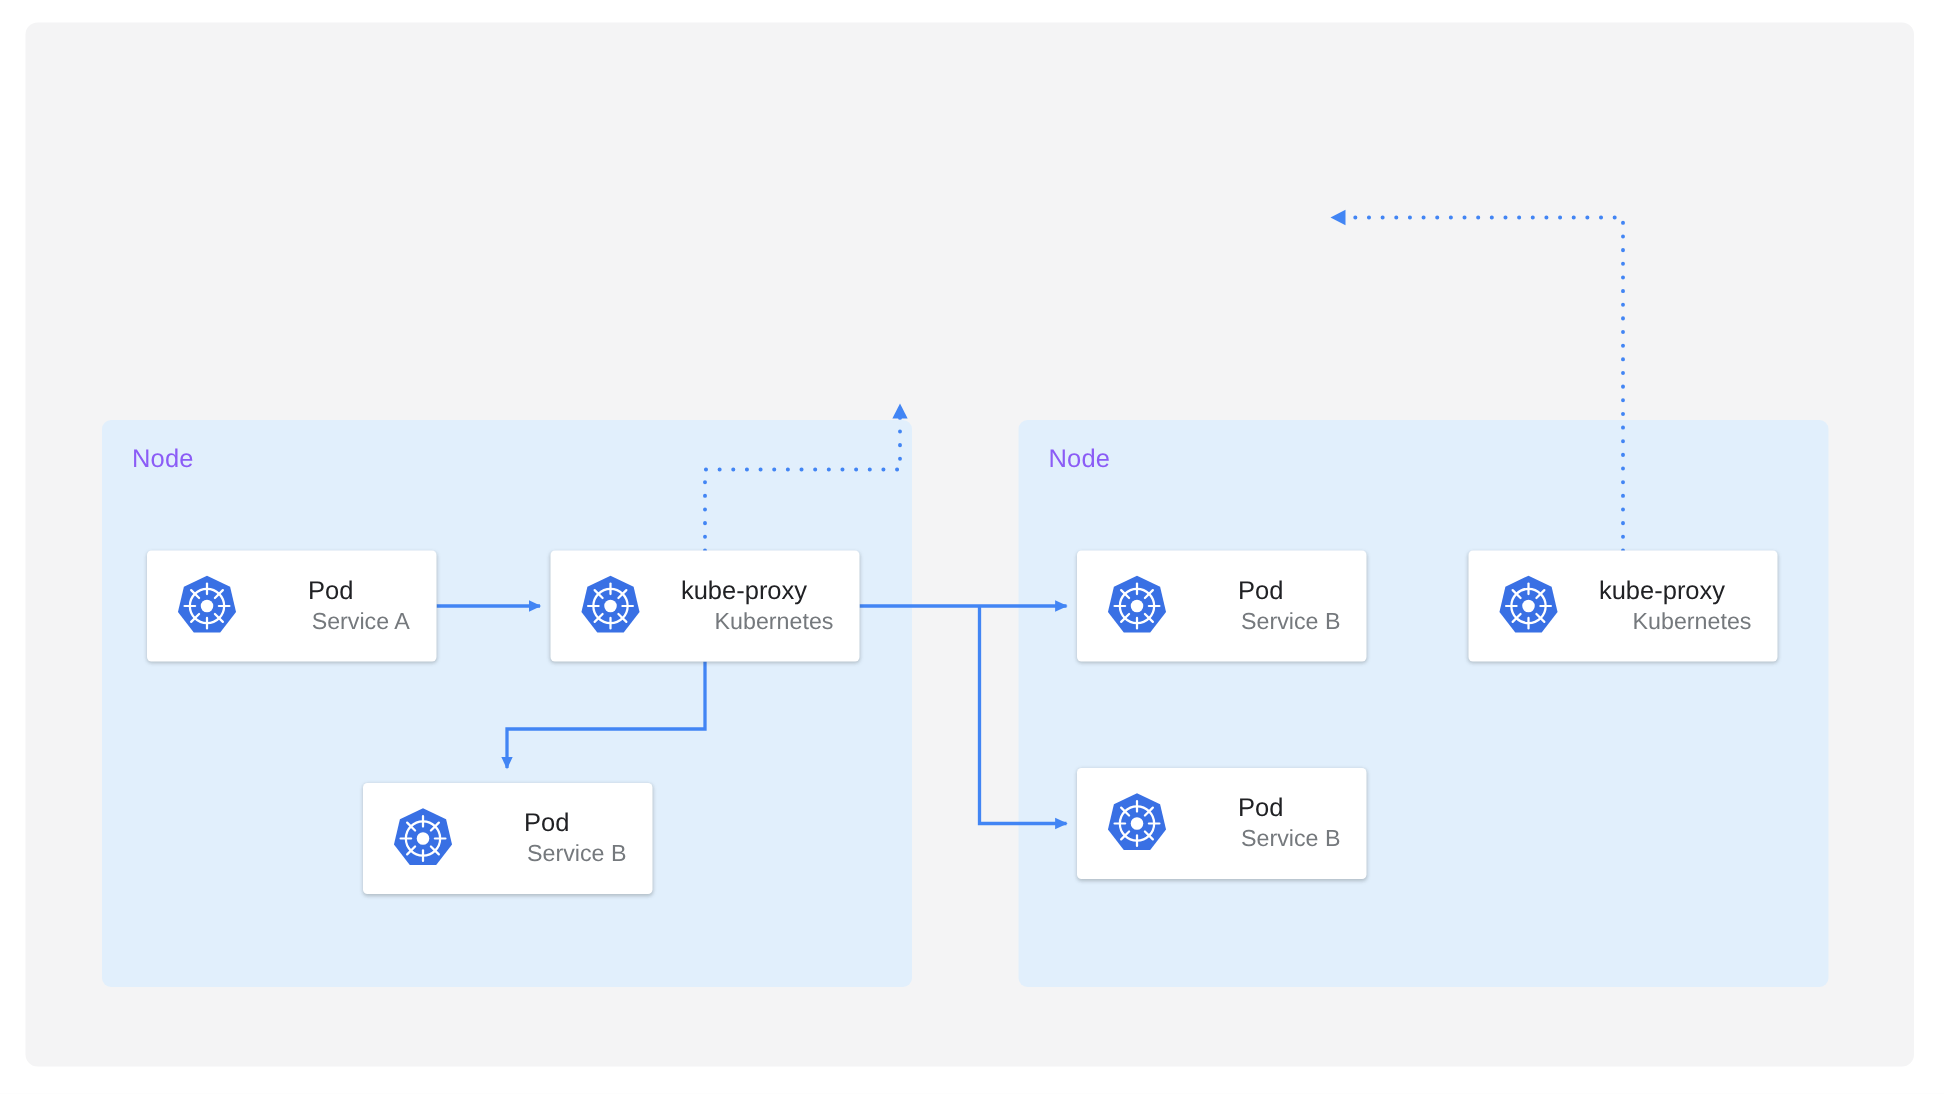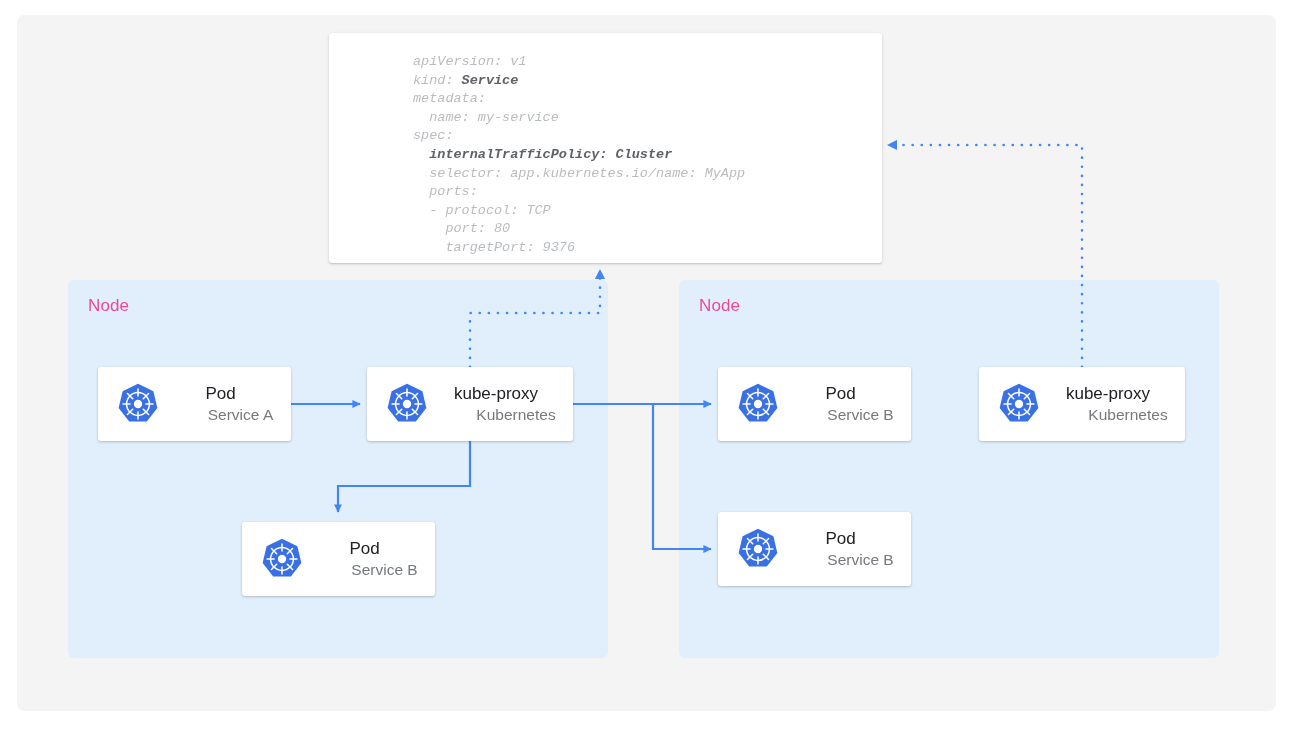--- a/index.html
+++ b/index.html
@@ -28,21 +28,21 @@
   }
   
   .node-panel {
     position: absolute;
     background: #e1effc;
     border-radius: 6px;
   }
   .node-label {
     position: absolute;
     font-size: 17px;
-    color: #ec4899;
+    color: #8b5cf6;
     letter-spacing: 0.1px;
     white-space: nowrap;
   }
   
   .yaml-card {
     position: absolute;
     left: 329px;
     top: 33px;
     width: 553px;
     height: 230px;
@@ -118,33 +118,20 @@
 <div id="stage">
 
   <div class="canvas-bg"></div>
 
   <div class="node-panel" style="left:68px; top:280px; width:540px; height:378px;"></div>
   <div class="node-panel" style="left:679px; top:280px; width:540px; height:378px;"></div>
 
   <div class="node-label" style="left:88px; top:296px;">Node</div>
   <div class="node-label" style="left:699px; top:296px;">Node</div>
 
-  <div class="yaml-card">
-    <div class="yaml-text" id="yaml-out">apiVersion: v1
-kind: <b>Service</b>
-metadata:
-  name: my-service
-spec:
-  <b>internalTrafficPolicy: Cluster</b>
-  selector: app.kubernetes.io/name: MyApp
-  ports:
-  - protocol: TCP
-    port: 80
-    targetPort: 9376</div>
-  </div>
 
   <svg class="wires" viewBox="0 0 1296 729" xmlns="http://www.w3.org/2000/svg">
     <defs>
       <marker id="ah" markerWidth="9" markerHeight="9" refX="7.6" refY="4.5" orient="auto" markerUnits="userSpaceOnUse">
         <path d="M0,0.6 L8.4,4.5 L0,8.4 Z" fill="#4285f4"></path>
       </marker>
       <marker id="ah-dot" markerWidth="11" markerHeight="11" refX="9" refY="5.5" orient="auto" markerUnits="userSpaceOnUse">
         <path d="M0,0.4 L10,5.5 L0,10.6 Z" fill="#4285f4"></path>
       </marker>
     </defs>

